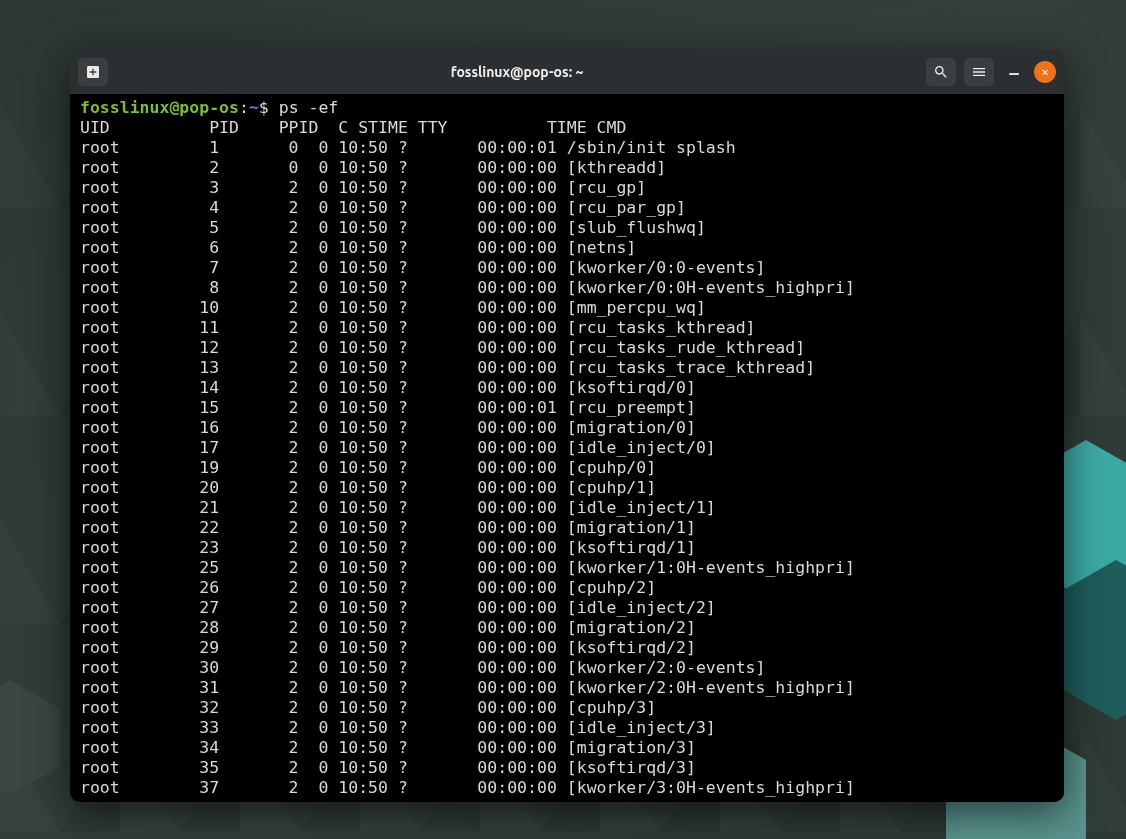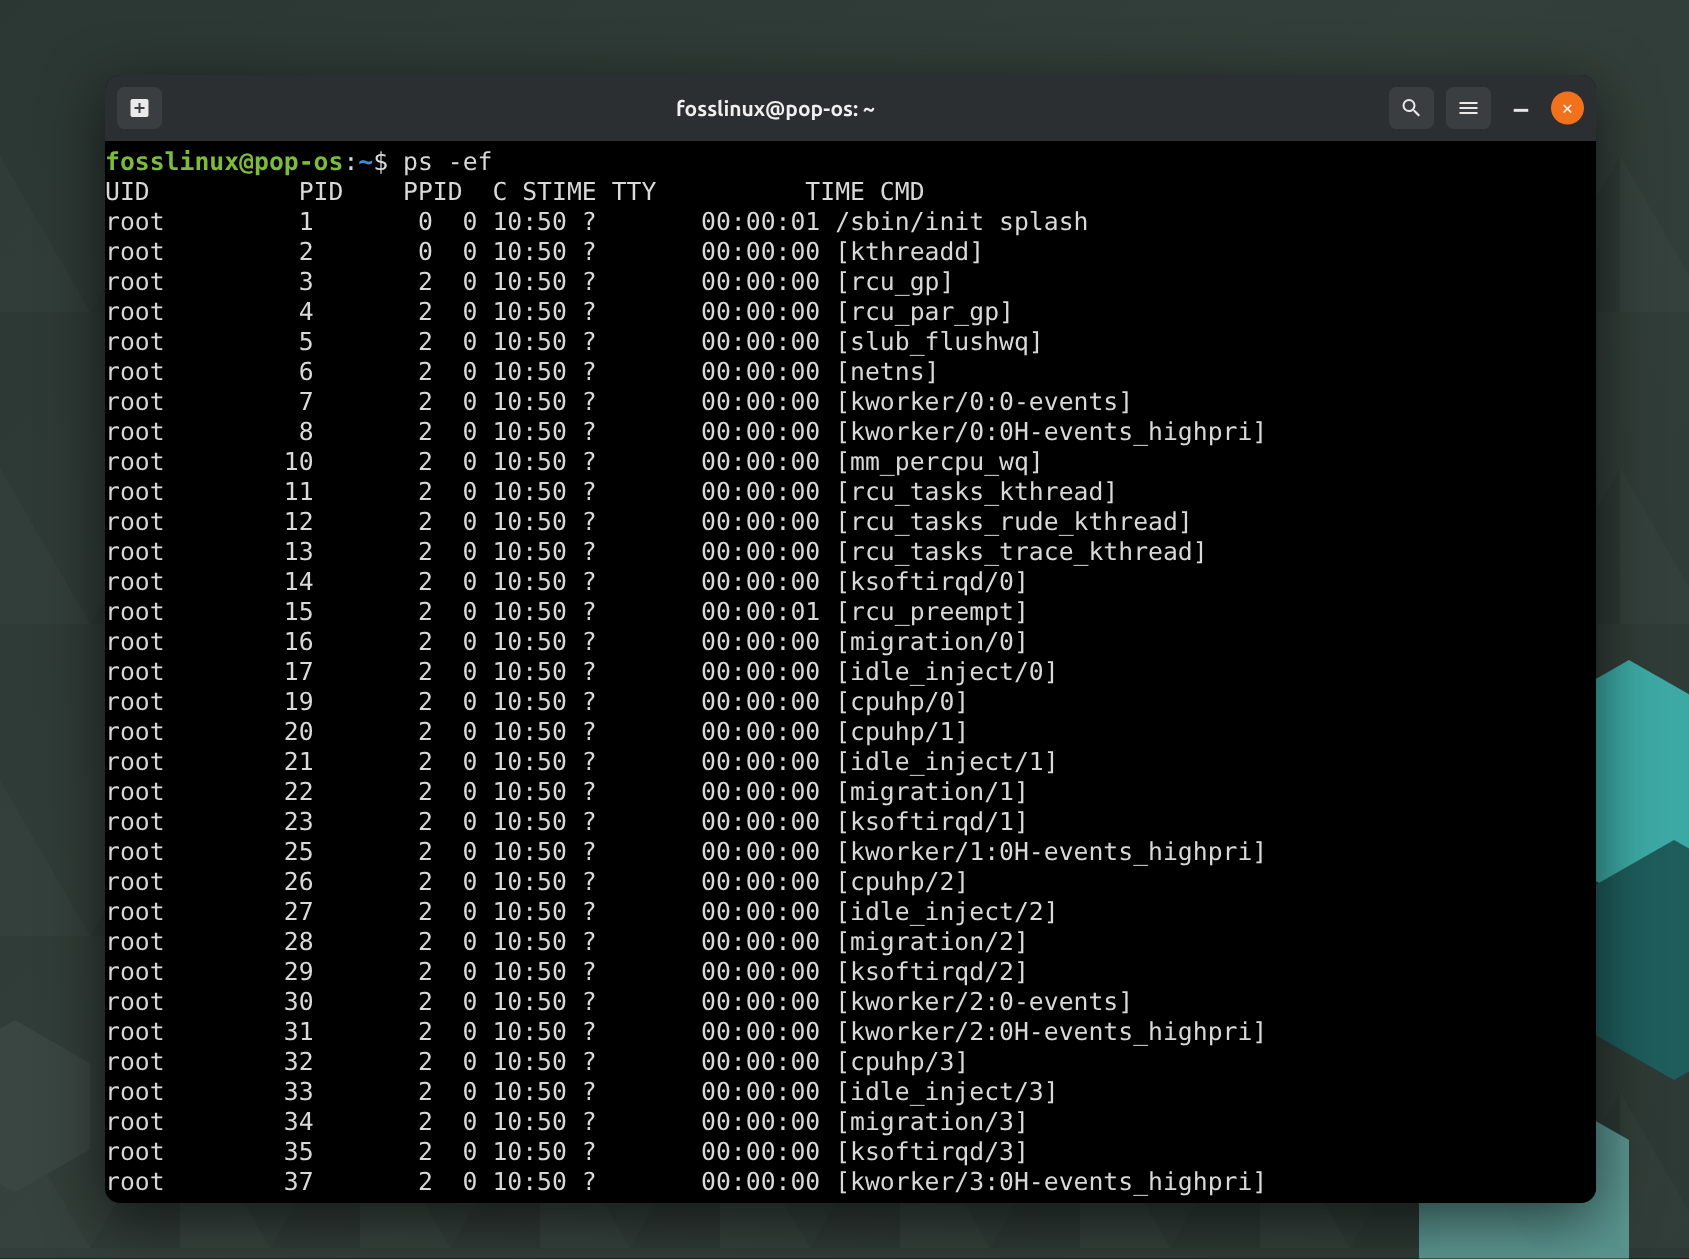--- a/index.html
+++ b/index.html
@@ -99,21 +99,21 @@
   .terminal-body {
     flex:1;
     background:#000;
     position:relative;
     overflow:hidden;
   }
   .terminal-scroll {
     position:absolute;
     inset:0;
     overflow-y:auto;
-    padding:4px 4px 4px 0;
+    padding:4px 4px 4px 10px;
   }
   .terminal-scroll::-webkit-scrollbar { width:12px; }
   .terminal-scroll::-webkit-scrollbar-track { background:#1b1d1e; }
   .terminal-scroll::-webkit-scrollbar-thumb { background:#3b3e40; border-radius:6px; }
   pre.term {
     font-family: "DejaVu Sans Mono","Liberation Mono",monospace;
     font-size: 16.5px;
     line-height: 20px;
     color:#d9d9d9;
     white-space: pre;

